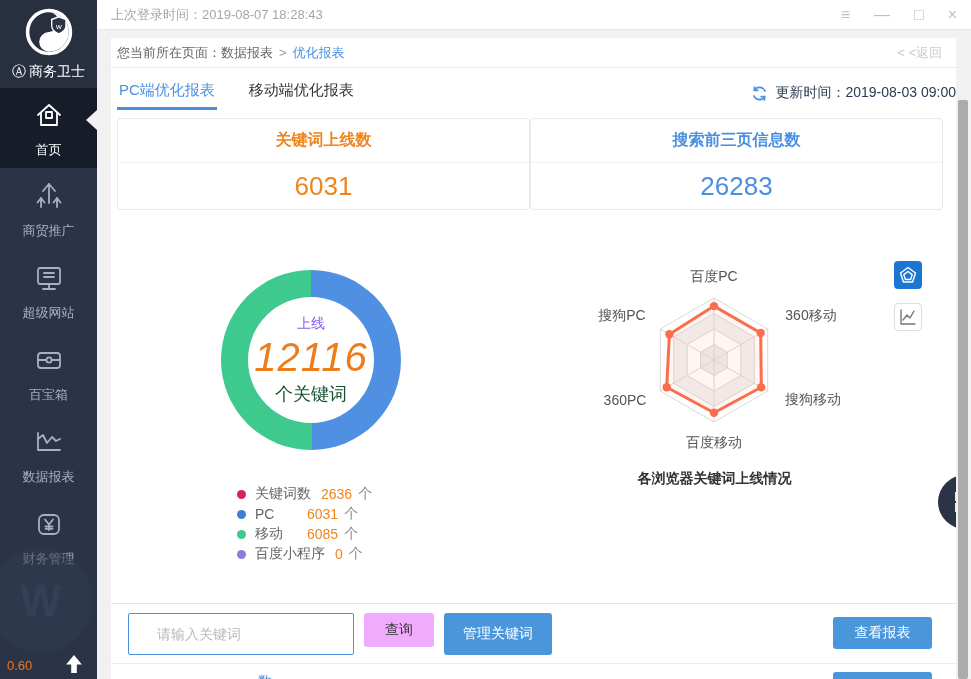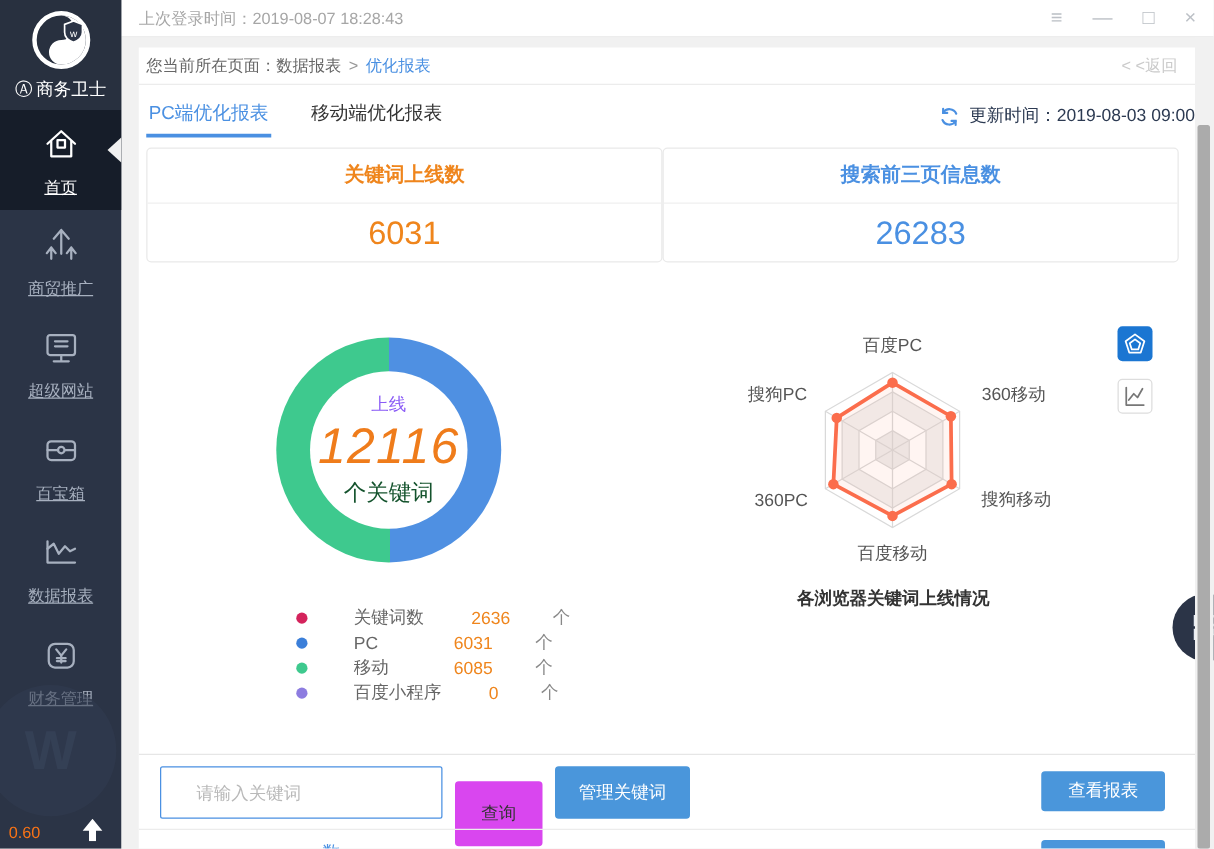--- a/index.html
+++ b/index.html
@@ -5,21 +5,21 @@
   * { margin:0; padding:0; box-sizing:border-box; }
   html,body { width:971px; height:679px; overflow:hidden; font-family:"Liberation Sans","DejaVu Sans",sans-serif; background:#f1f1f1; }
   .stage { position:relative; width:971px; height:679px; }
 
   
   .sidebar { position:absolute; left:0; top:0; width:97px; height:679px; background:#2b3446; z-index:5; }
   .brand-block { height:88px; display:flex; flex-direction:column; align-items:center; justify-content:center; gap:6px; background:#28303f; }
   .brand-row { color:#fff; font-size:14px; display:flex; align-items:center; gap:3px; }
   .sb-item { position:relative; height:82px; display:flex; flex-direction:column; align-items:center; justify-content:center; gap:9px; color:#a7b0bf; cursor:pointer; }
   .sb-item.active { background:#161d29; color:#fff; height:80px; }
-  .sb-label { font-size:13px;text-decoration:underline; }
+  .sb-label { font-size:13px; }
   .notch { position:absolute; right:0; top:50%; margin-top:-18px; width:0; height:0;
            border-top:10px solid transparent; border-bottom:10px solid transparent; border-right:11px solid #f1f1f1; }
   .watermark { position:absolute; left:-12px; bottom:26px; width:105px; height:105px; border-radius:50%;
                background:#323c51; opacity:.55; display:flex; align-items:center; justify-content:center;
                color:#3d4a63; font-size:44px; font-weight:bold; }
   .version { position:absolute; left:7px; bottom:6px; color:#f97316; font-size:13px; }
   .to-top { position:absolute; right:14px; bottom:6px; width:18px; height:18px; cursor:pointer; }
 
   
   .topbar { position:absolute; left:97px; top:0; width:874px; height:30px; background:#fff; border-bottom:1px solid #e7e7e7;
@@ -52,21 +52,21 @@
 
   
   .donut { position:absolute; left:110px; top:232px; width:180px; height:180px; border-radius:50%; }
   .donut-hole { position:absolute; inset:27px; background:#fff; border-radius:50%;
                 display:flex; flex-direction:column; align-items:center; justify-content:center; gap:2px; }
   .donut-label { color:#8b5cf6; font-size:14px; }
   .donut-value { color:#ef7c1b; font-size:40px; letter-spacing:1px;font-style:italic; }
   .donut-sub { color:#14532d; font-size:18px; }
 
   .legend { position:absolute; left:126px; top:446px; }
-  .legend-item { display:flex; align-items:center; height:20px; font-size:14px; cursor:pointer;gap:28px; }
+  .legend-item { display:flex; align-items:center; height:20px; font-size:14px; cursor:pointer; }
   .legend-dot { width:9px; height:9px; border-radius:50%; margin-right:9px; }
   .legend-label { color:#666; min-width:42px; }
   .legend-value { color:#ef851c; margin-left:10px; }
   .legend-unit { color:#888; margin-left:6px; }
 
   
   .radar-wrap { position:absolute; left:488px; top:226px; width:230px; height:192px; }
   .radar-axis-label { position:absolute; transform:translate(-50%,-50%); white-space:nowrap; font-size:14px; color:#555; }
   .ax0 { left:115px; top:13px; } .ax1 { left:212px; top:52px; } .ax2 { left:214px; top:136px; }
   .ax3 { left:115px; top:179px; } .ax4 { left:26px; top:136px; } .ax5 { left:23px; top:52px; }
@@ -77,21 +77,21 @@
   .toggle-btn { width:28px; height:28px; border-radius:4px; display:flex; align-items:center; justify-content:center; cursor:pointer; }
   .toggle-btn.active { background:#1b76d2; }
   .toggle-btn.inactive { background:#fff; border:1px solid #ddd; }
 
   
   .footer { position:absolute; left:0; right:0; top:565px; height:76px; border-top:1px solid #e6e6e6; overflow:hidden; }
   .kw-input { position:absolute; left:17px; top:9px; width:226px; height:42px; border:1px solid #4a90e2; border-radius:2px;
               padding:0 28px; font-size:14px; color:#333; outline:none; }
   .kw-input::placeholder { color:#b9b9b9; }
   .btn { position:absolute; display:flex; align-items:center; justify-content:center; font-size:14px; border-radius:3px; cursor:pointer; }
-  .btn-query { left:253px; top:9px; width:70px; height:52px; background:#d946ef; color:#333;margin-top:12px; }
+  .btn-query { left:253px; top:9px; width:70px; height:34px; background:#f0abfc; color:#333; }
   .btn-manage { left:333px; top:9px; width:108px; height:42px; background:#4a96db; color:#fff; }
   .btn-view { left:722px; top:13px; width:99px; height:32px; background:#4a96db; color:#fff; }
   .footer-divider { position:absolute; left:0; right:0; top:59px; border-top:1px solid #ececec; }
   .btn-partial { left:722px; top:68px; width:99px; height:32px; background:#4a96db; color:#fff; }
   .partial-glyph { position:absolute; left:147px; top:69px; color:#4a90e2; font-size:14px; }
 
   
   .scroll-track { position:absolute; right:0; top:30px; width:15px; height:649px; background:#f1f1f1; z-index:6; }
   .scroll-thumb { position:absolute; right:3px; top:70px; width:10px; height:579px; background:#ababab; border-radius:2px; cursor:pointer; }
   .qr-float { position:absolute; right:-21px; top:475px; width:54px; height:54px; border-radius:50%; background:#2b3447;

